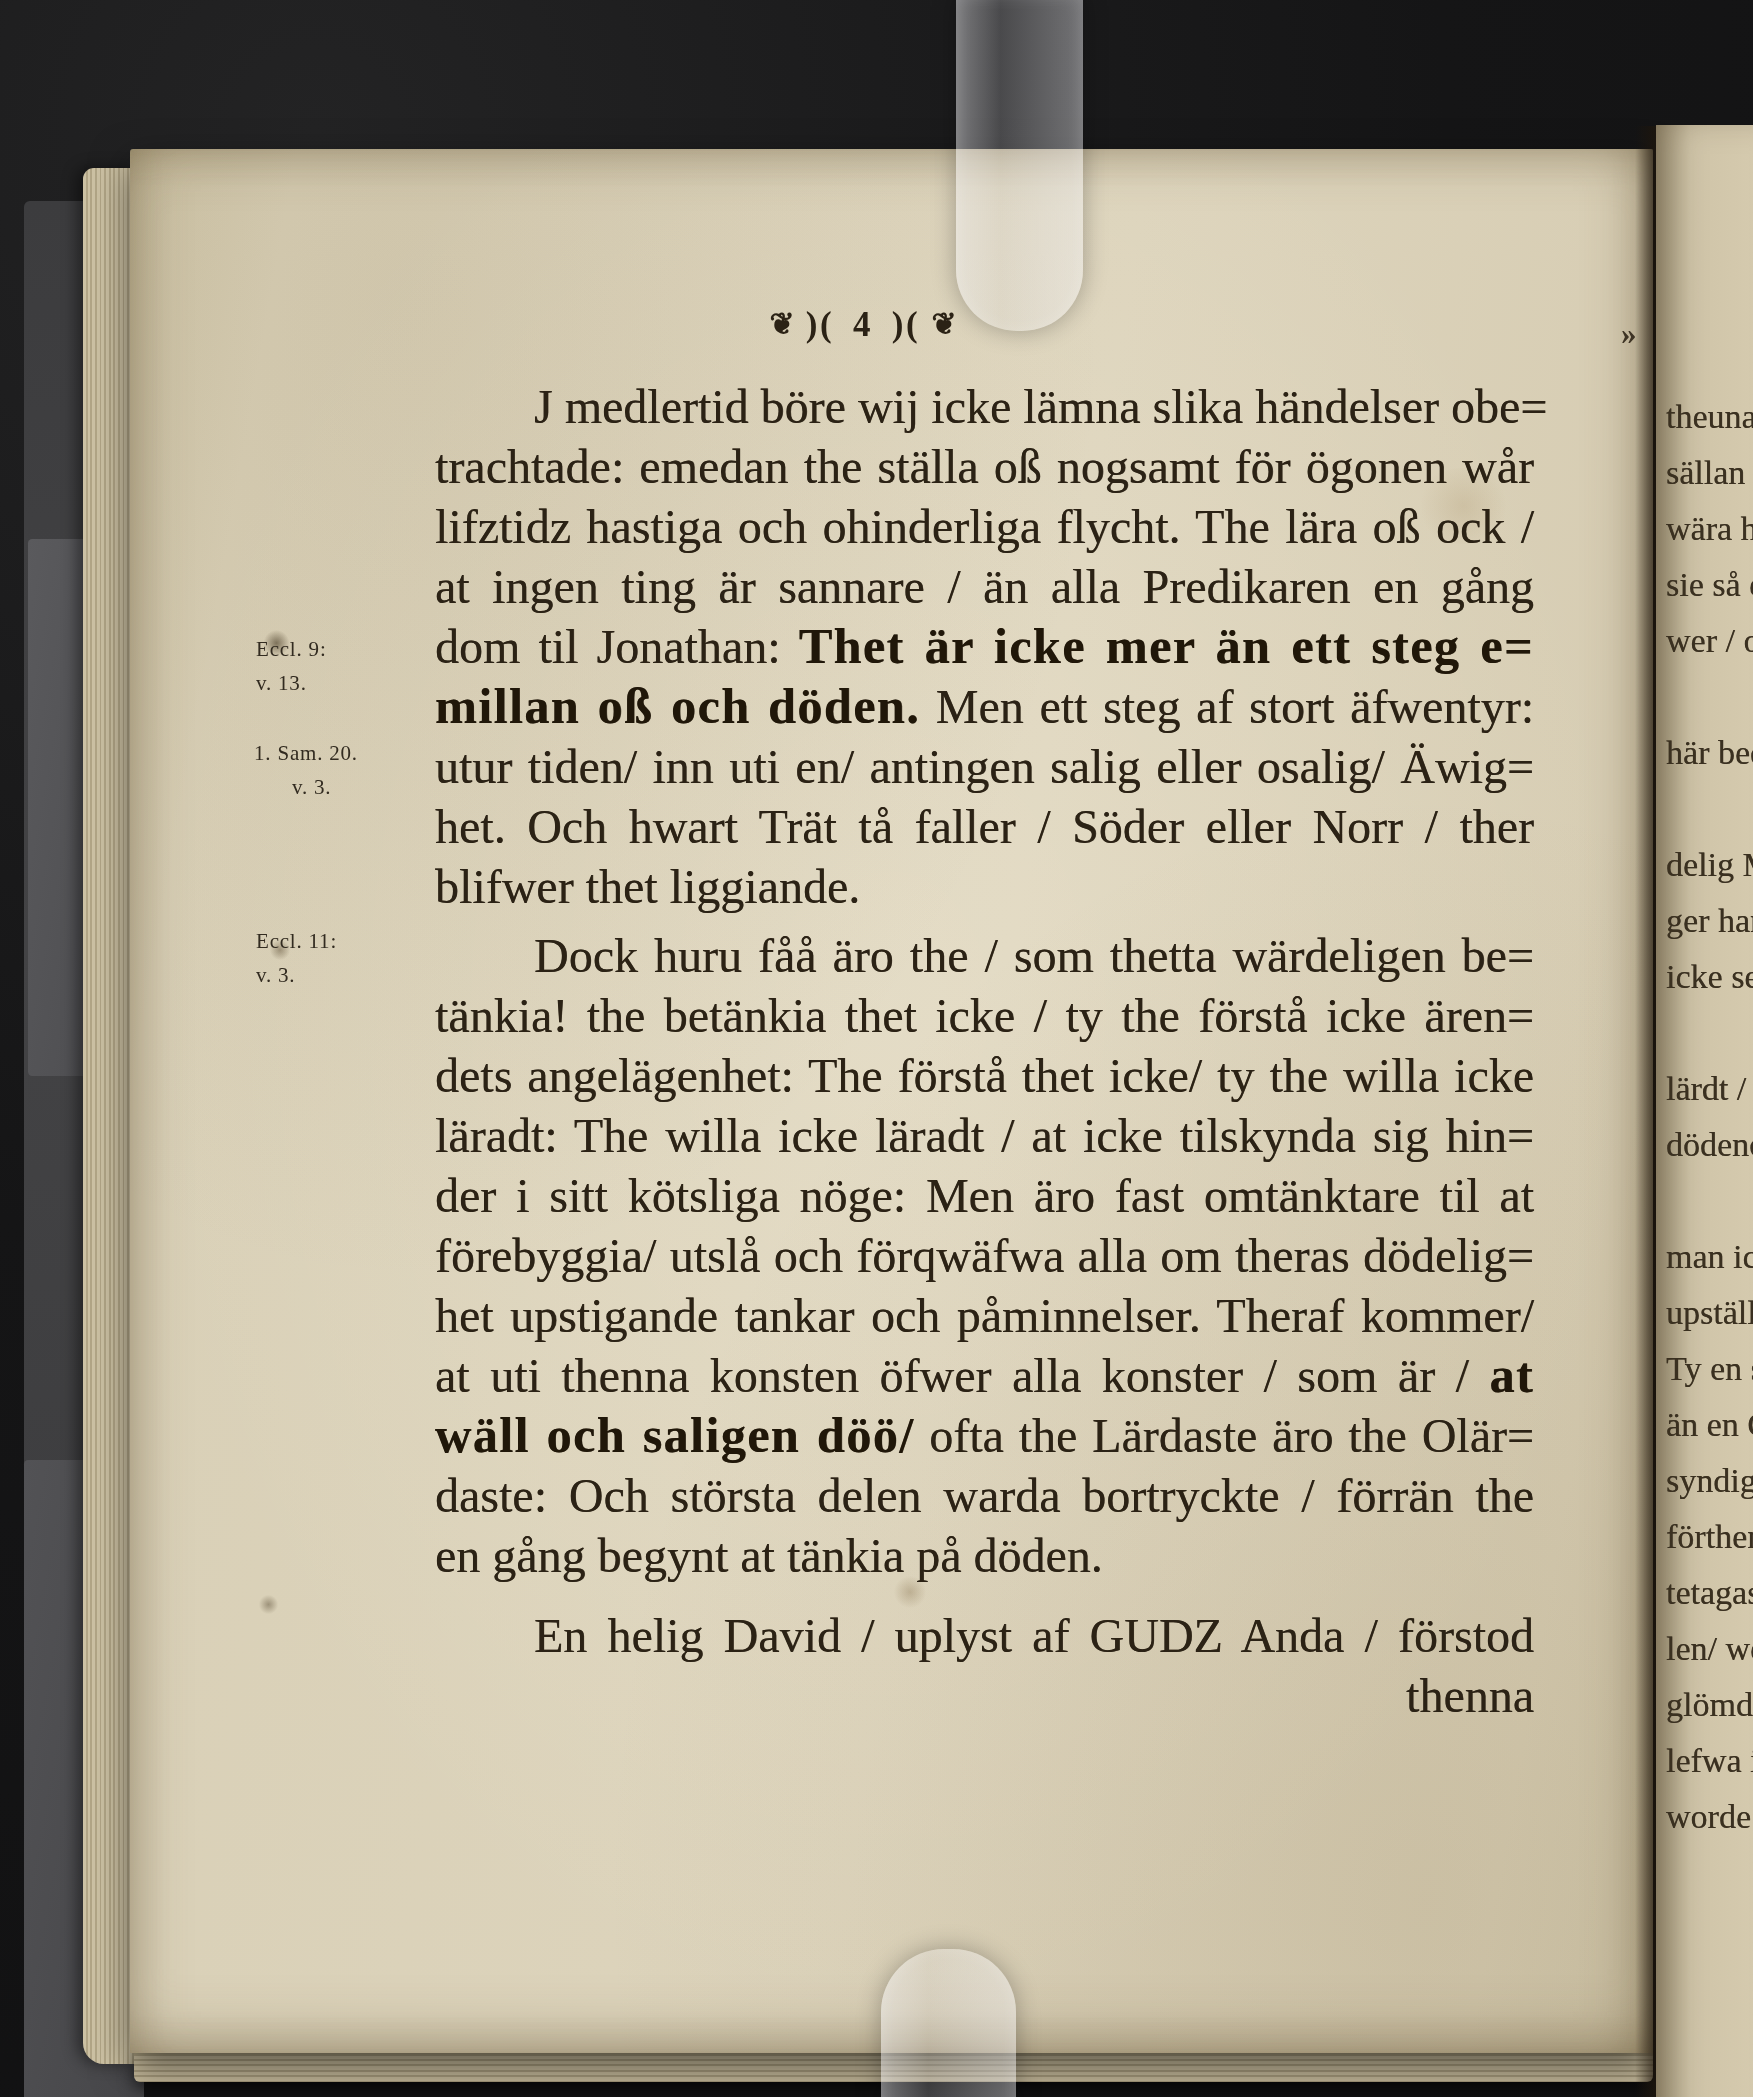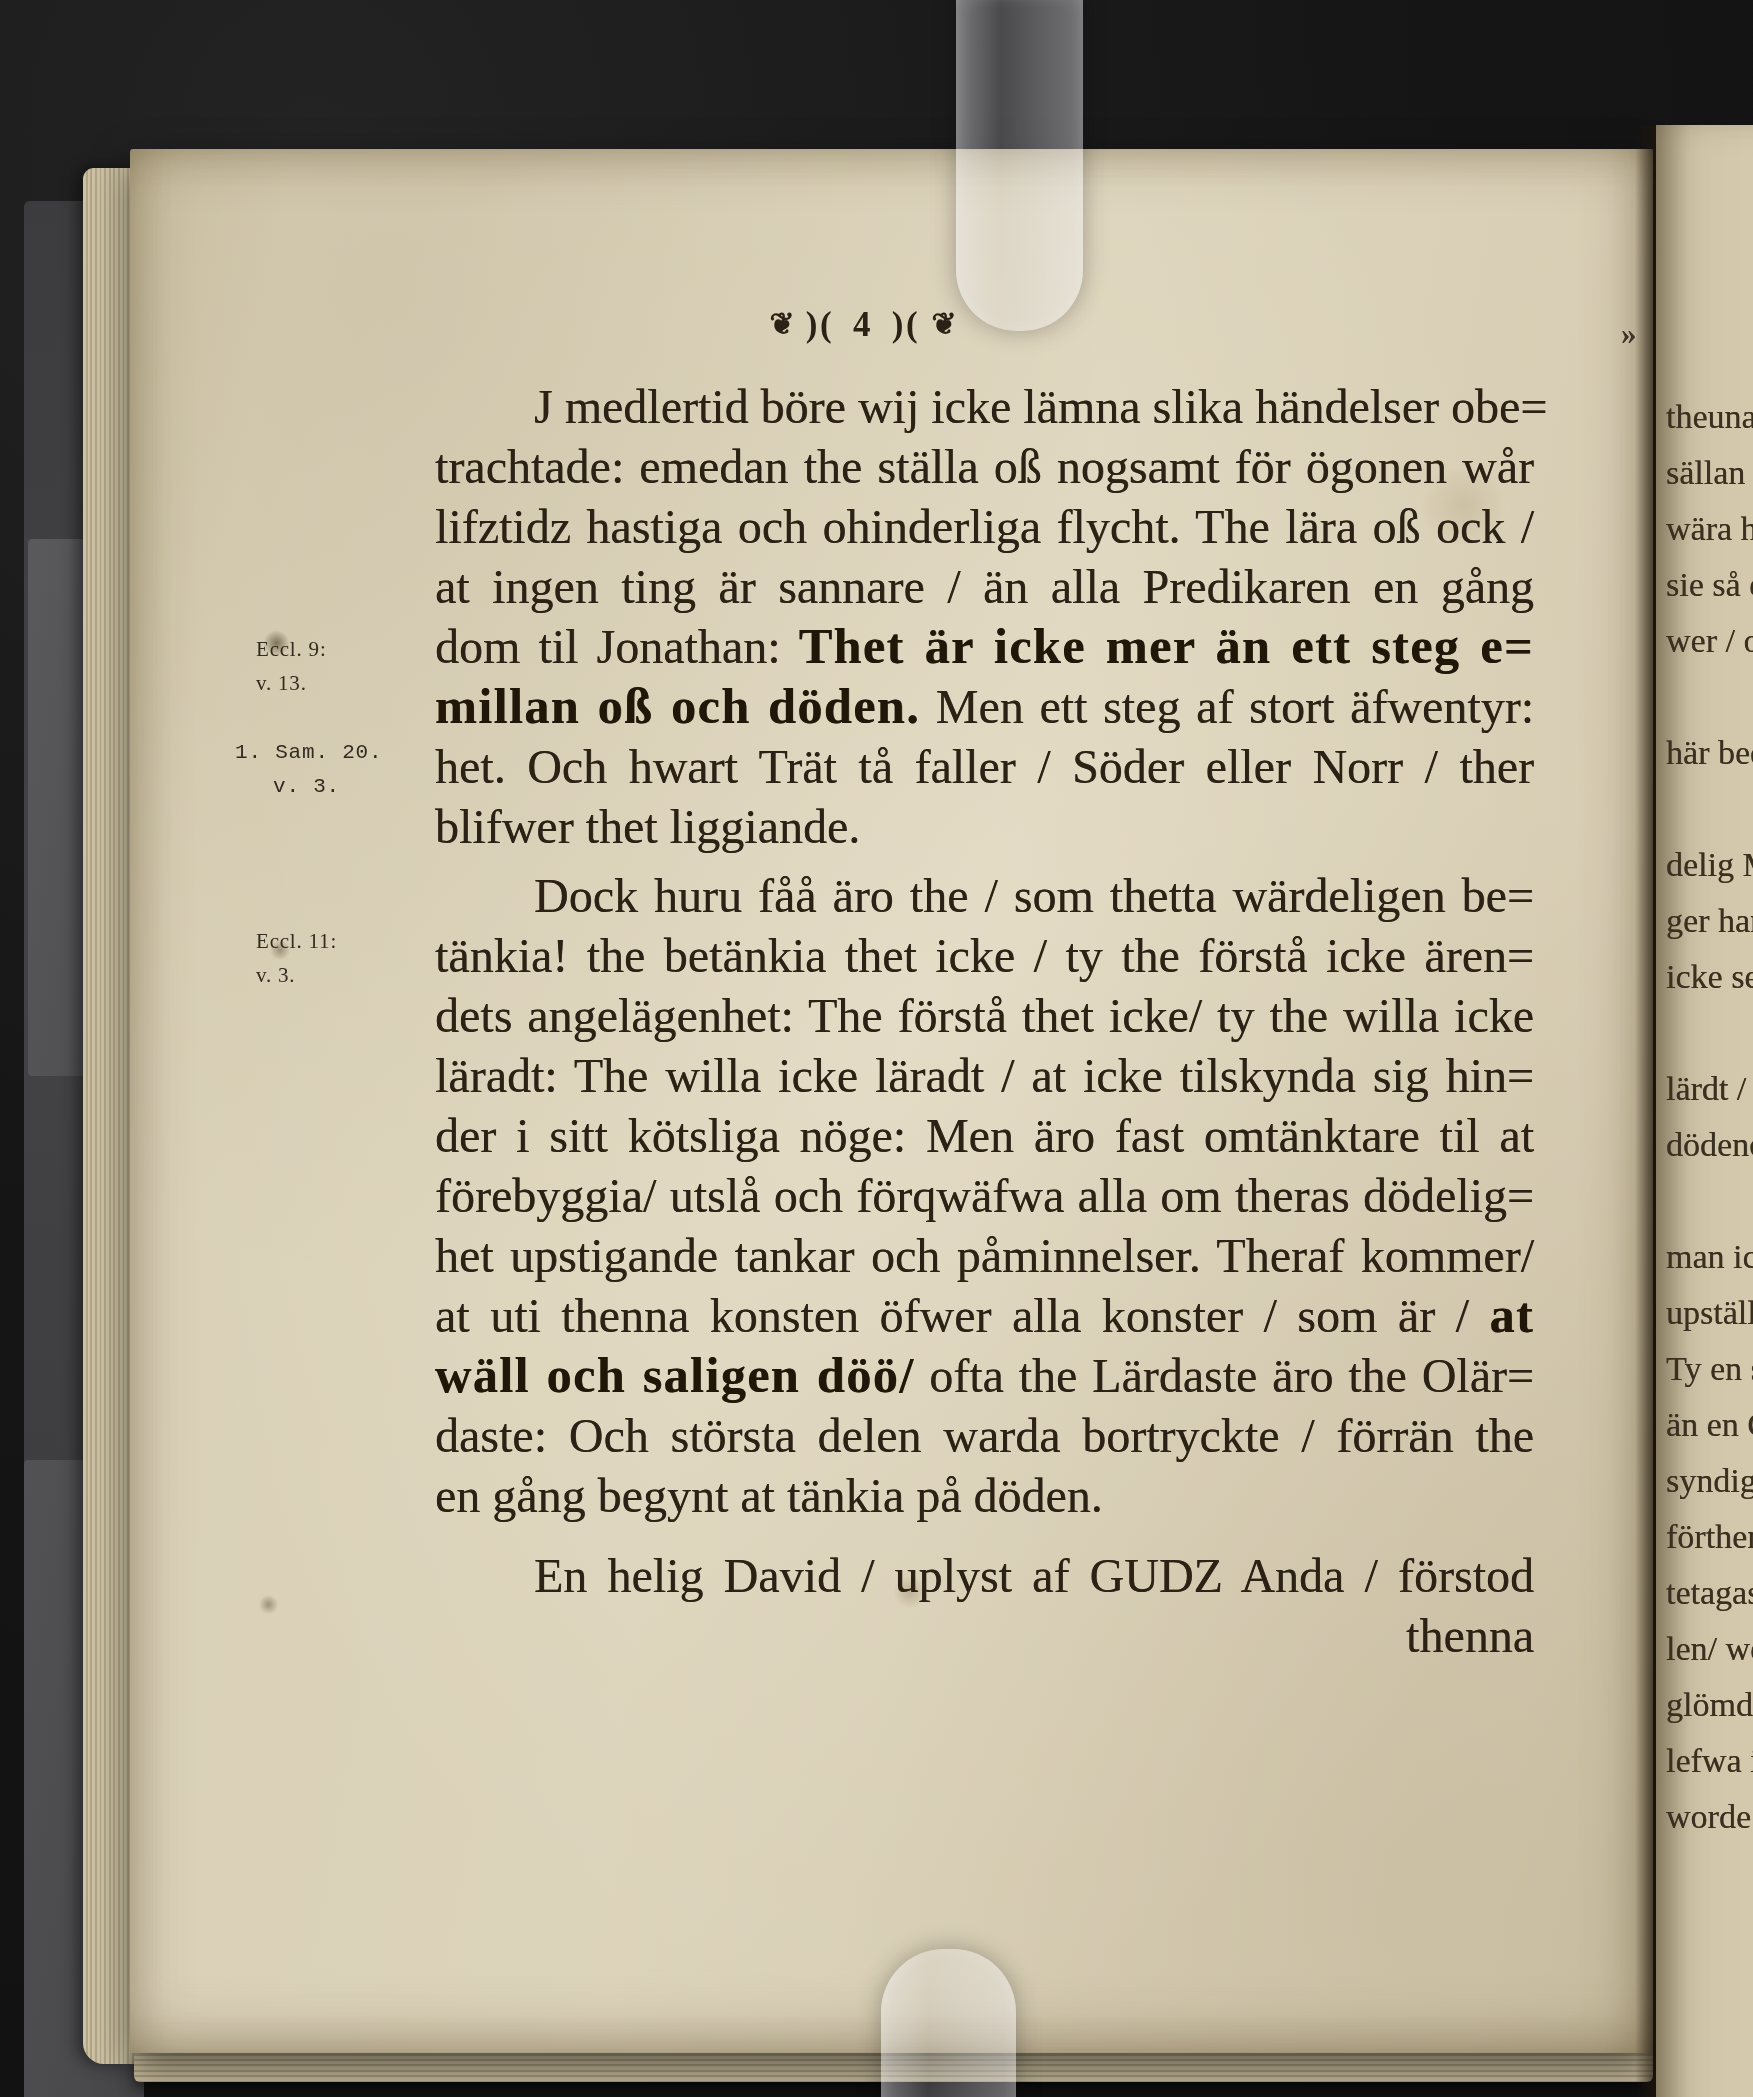--- a/index.html
+++ b/index.html
@@ -104,21 +104,21 @@
   }
 
   
   .mnote {
     position: absolute;
     font-size: 21px; line-height: 34px;
     color: #322b20; letter-spacing: 0.8px;
     white-space: nowrap;
   }
   .mnote1 { left: 126px; top: 483px; }
-  .mnote2 { left: 105px; top: 587px; font-family: Liberation Mono, monospace; }
+  .mnote2 { left: 124px; top: 587px; }
   .mnote3 { left: 126px; top: 775px; }
   .mnote .ind { padding-left: 38px; }
 
   
   .text-block {
     position: absolute; left: 305px; top: 227px; width: 1099px;
     font-size: 48px;
     color: #2b2215;
     text-shadow: 0.3px 0.2px 0.3px rgba(43,33,20,0.75);
   }
@@ -219,20 +219,21 @@
 
         <div class="line"><span class="seg">lifztidz hastiga och ohinderliga flycht. The lära oß ock /</span><span class="seg em"></span><span class="seg"></span></div>
 
         <div class="line"><span class="seg">at ingen ting är sannare / än alla Predikaren en gång</span><span class="seg em"></span><span class="seg"></span></div>
 
 
         <div class="line"><span class="seg">dom til Jonathan: </span><span class="seg em">Thet är icke mer än ett steg e=</span><span class="seg"></span></div>
 
         <div class="line"><span class="seg"></span><span class="seg em">millan oß och döden.</span><span class="seg"> Men ett steg af stort äfwentyr:</span></div>
 
+        <div class="line"><span class="seg">utur tiden/ inn uti en/ antingen salig eller osalig/ Äwig=</span><span class="seg em"></span><span class="seg"></span></div>
 
         <div class="line"><span class="seg">het. Och hwart Trät tå faller / Söder eller Norr / ther</span><span class="seg em"></span><span class="seg"></span></div>
 
         <div class="line flush"><span class="seg">blifwer thet liggiande.</span><span class="seg em"></span><span class="seg"></span></div>
 
         <div class="line indent pspace"><span class="seg">Dock huru fåå äro the / som thetta wärdeligen be=</span><span class="seg em"></span><span class="seg"></span></div>
 
         <div class="line"><span class="seg">tänkia! the betänkia thet icke / ty the förstå icke ären=</span><span class="seg em"></span><span class="seg"></span></div>
 
         <div class="line"><span class="seg">dets angelägenhet: The förstå thet icke/ ty the willa icke</span><span class="seg em"></span><span class="seg"></span></div>

